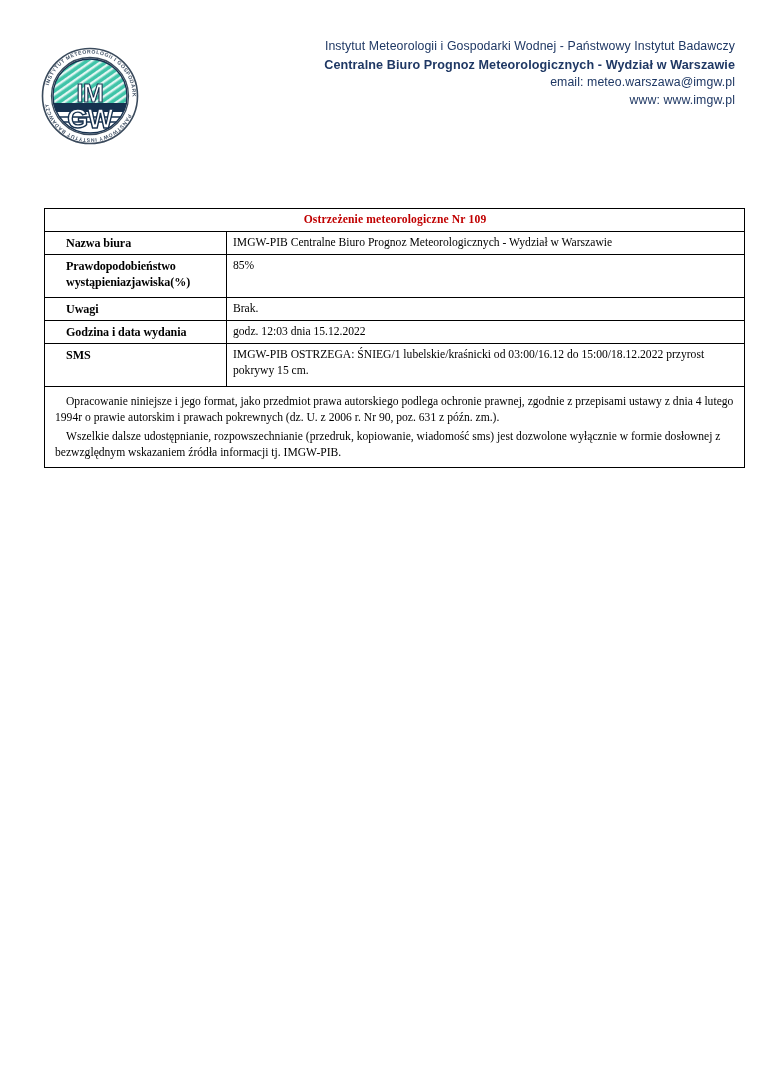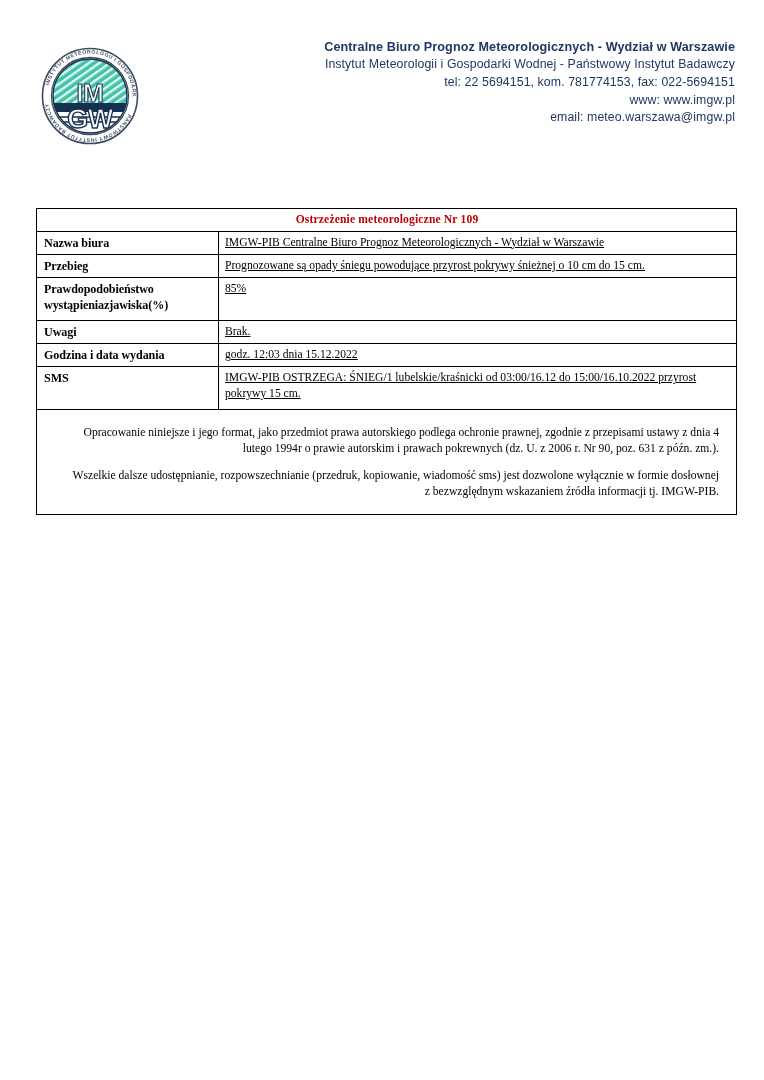--- a/index.html
+++ b/index.html
@@ -50,46 +50,45 @@
     letter-spacing: 0.1px;
   }
   .header-text .line.bold {
     font-weight: bold;
     font-size: 12.6px;
   }
 
   
   .doc-table {
     position: absolute;
-    left: 36px;
+    left: 44px;
     top: 208px;
     width: 700px;
     border-collapse: collapse;
     table-layout: fixed;
     border-radius: 31px;
   }
   .doc-table td {
     border: 1px solid #000000;
     padding: 3px 5px 3px 6px;
     vertical-align: top;
     font-size: 11.6px;
     line-height: 1.34;
   }
   .col-label { width: 182px; }
   .col-value { width: 518px; }
 
   td.label-cell {
     font-weight: bold;
     font-size: 12.1px;
     letter-spacing: -0.1px;
-    padding-left: 7px;
+    padding-left: 21px;
   }
   td.value-cell {
     font-weight: normal;
-    text-decoration: underline;
   }
   td.value-cell .emph { font-weight: bold; }
 
   .title-cell {
     text-align: center;
     color: #C00000;
     font-weight: bold;
     font-size: 14.2px;
     letter-spacing: 0.15px;
     padding-top: 6px;
@@ -98,23 +97,22 @@
 
   .tall-label { height: 36px; }
   .tall-value { height: 36px; }
 
   .footer-cell {
     font-size: 11.3px;
     line-height: 1.42;
     padding: 5px 8px 6px 8px;
   }
   .footer-cell p {
-    margin: 12px;
+    margin: 4px;
     text-indent: 11px;
-    text-align: right;
   }
 </style>
 </head>
 <body>
 
 <div class="header">
 
   <div class="logo-wrap">
     <svg class="logo-svg" width="108" height="112" viewBox="0 0 108 112">
       <defs>
@@ -153,25 +151,24 @@
       </g>
       <circle cx="54" cy="56" r="37" fill="none" stroke="#16314f" stroke-width="1.4"></circle>
 
       <text x="54" y="62" text-anchor="middle" font-family="'Liberation Sans',sans-serif" font-size="25" font-weight="bold" fill="#ffffff" stroke="#16314f" stroke-width="1.1" letter-spacing="-0.5">IM</text>
 
       <text x="54" y="88" text-anchor="middle" font-family="'Liberation Sans',sans-serif" font-size="27" font-weight="bold" fill="#ffffff" stroke="#16314f" stroke-width="1.4" letter-spacing="-0.5">GW</text>
     </svg>
   </div>
 
   <div class="header-text">
+    <div class="line">Instytut Meteorologii i Gospodarki Wodnej - Państwowy Instytut Badawczy</div>
     <div class="line bold">Centralne Biuro Prognoz Meteorologicznych - Wydział w Warszawie</div>
-    <div class="line">Instytut Meteorologii i Gospodarki Wodnej - Państwowy Instytut Badawczy</div>
-    <div class="line">tel: 22 5694151, kom. 781774153, fax: 022-5694151</div>
+    <div class="line">email: meteo.warszawa@imgw.pl</div>
     <div class="line">www: www.imgw.pl</div>
-    <div class="line">email: meteo.warszawa@imgw.pl</div>
   </div>
 </div>
 
 <table class="doc-table">
   <colgroup>
     <col class="col-label">
     <col class="col-value">
   </colgroup>
   <tbody>
     <tr>
@@ -179,43 +176,39 @@
     </tr>
 
     <tr>
       <td class="label-cell">Nazwa biura</td>
       <td class="value-cell">IMGW-PIB Centralne Biuro Prognoz Meteorologicznych - Wydział w Warszawie</td>
     </tr>
 
 
 
 
-    <tr>
-      <td class="label-cell">Przebieg</td>
-      <td class="value-cell">Prognozowane są opady śniegu  powodujące przyrost pokrywy śnieżnej  o 10 cm do 15 cm.</td>
-    </tr>
 
     <tr>
       <td class="label-cell tall-label">Prawdopodobieństwo wystąpieniazjawiska(%)</td>
       <td class="value-cell tall-value">85%</td>
     </tr>
 
     <tr>
       <td class="label-cell">Uwagi</td>
       <td class="value-cell">Brak.</td>
     </tr>
 
     <tr>
       <td class="label-cell">Godzina i data wydania</td>
       <td class="value-cell">godz. 12:03 dnia 15.12.2022</td>
     </tr>
 
     <tr>
       <td class="label-cell tall-label">SMS</td>
-      <td class="value-cell tall-value">IMGW-PIB OSTRZEGA: ŚNIEG/1  lubelskie/kraśnicki  od 03:00/16.12 do 15:00/16.10.2022 przyrost pokrywy 15 cm.</td>
+      <td class="value-cell tall-value">IMGW-PIB OSTRZEGA: ŚNIEG/1  lubelskie/kraśnicki  od 03:00/16.12 do 15:00/18.12.2022 przyrost pokrywy 15 cm.</td>
     </tr>
 
     <tr>
       <td class="footer-cell" colspan="2">
         <p>Opracowanie niniejsze i jego format, jako przedmiot prawa autorskiego podlega ochronie prawnej, zgodnie z przepisami ustawy z dnia 4 lutego 1994r o prawie autorskim i prawach pokrewnych (dz. U. z 2006 r. Nr 90, poz. 631 z późn. zm.).</p>
         <p>Wszelkie dalsze udostępnianie, rozpowszechnianie (przedruk, kopiowanie, wiadomość  sms) jest dozwolone wyłącznie w formie dosłownej z bezwzględnym wskazaniem źródła  informacji tj. IMGW-PIB.</p>
       </td>
     </tr>
   </tbody>
 </table>

